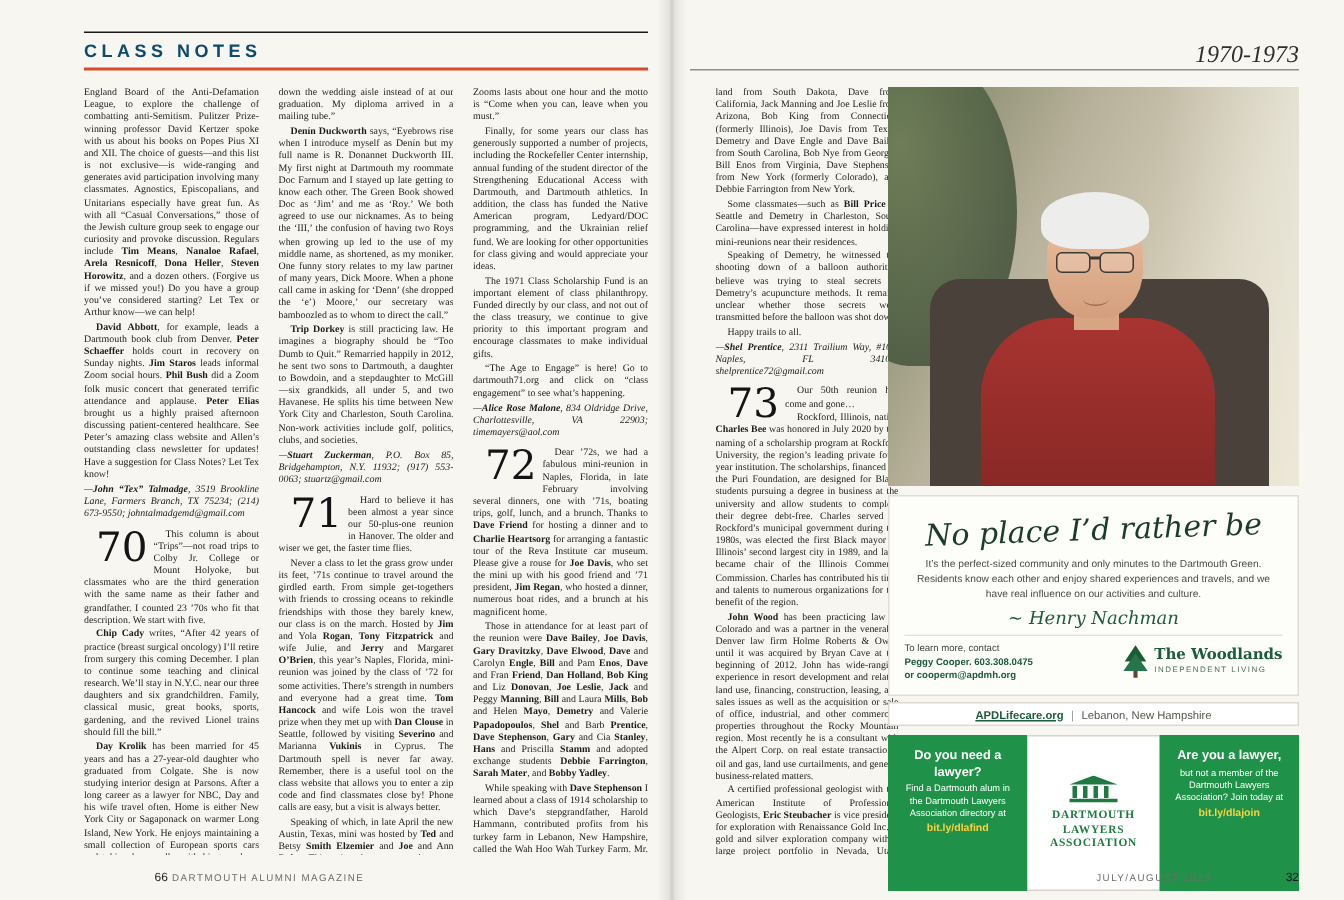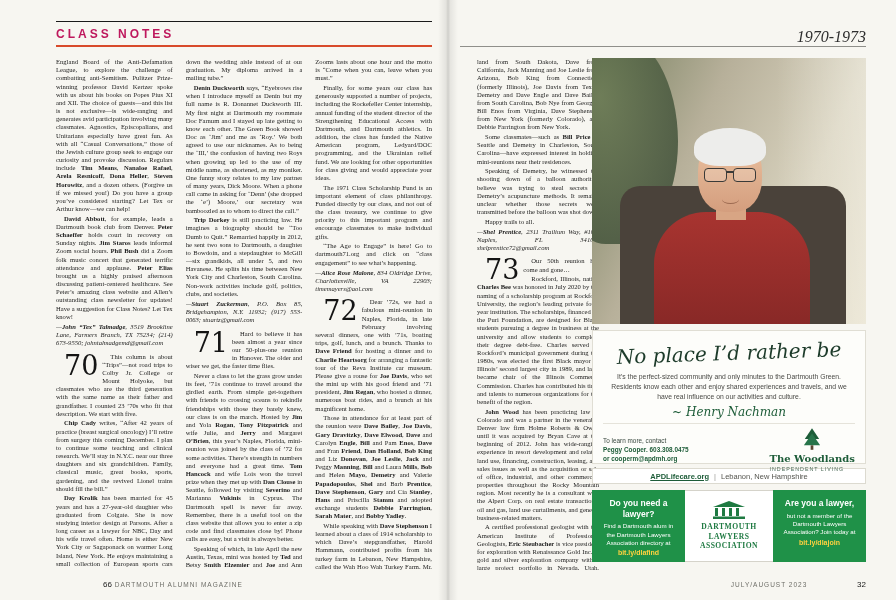--- a/index.html
+++ b/index.html
@@ -4,21 +4,21 @@
 <style>
   html,body{margin:0;padding:0;background:#d8d7d2;}
   .spread{position:relative;width:896px;height:600px;background:#f7f6f1;overflow:hidden;
           font-family:"Liberation Serif",serif;color:#1c1c1c;}
   .gutter-shadow{position:absolute;left:438px;top:0;width:20px;height:100%;pointer-events:none;
     background:linear-gradient(90deg,rgba(0,0,0,0) 0%,rgba(0,0,0,.08) 40%,rgba(0,0,0,.16) 50%,rgba(0,0,0,.07) 62%,rgba(0,0,0,0) 100%);}
 
   
   .rule-top-left{position:absolute;left:56px;top:21px;width:376px;height:1px;background:#1a1a1a;}
   .hdr-title{position:absolute;left:56px;top:27px;font-family:"Liberation Sans",sans-serif;
-    font-weight:bold;font-size:12px;letter-spacing:3px;color:#be185d;}
+    font-weight:bold;font-size:12px;letter-spacing:3px;color:#0c4a6e;}
   .rule-red{position:absolute;left:56px;top:45px;width:376px;height:2px;background:#d84a2b;}
   .hdr-years{position:absolute;right:30px;top:28px;font-style:italic;font-size:16px;color:#2e2e2e;}
   .rule-right{position:absolute;left:460px;top:46px;width:406px;height:1px;background:#8f8f8a;}
 
   
   .cols{position:absolute;left:56px;top:58px;width:376px;height:512px;display:flex;gap:13px;}
   .col{flex:1;overflow:hidden;font-size:6.6px;line-height:1.24;text-align:justify;}
   .col-right{position:absolute;left:477px;top:58px;width:122px;height:512px;overflow:hidden;
     font-size:6.6px;line-height:1.24;text-align:justify;}
   .col p,.col-right p{margin:0 0 1.5px 0;}
@@ -52,33 +52,33 @@
     box-sizing:border-box;height:134px;text-align:center;font-family:"Liberation Sans",sans-serif;}
   .wood-head{font-family:"DejaVu Serif",serif;font-style:italic;font-size:20px;color:#1d3b2a;
     transform:rotate(-2deg);margin:2px 0 7px;}
   .wood-body{font-size:6.8px;color:#4a4a46;line-height:1.45;margin:0 8px 3px;}
   .wood-attr{font-family:"DejaVu Serif",serif;font-style:italic;font-size:12px;color:#1d5c38;
     text-align:center;margin:0 16px 4px;}
   .wood-row{display:flex;justify-content:space-between;align-items:center;
     border-top:1px solid #e5e3da;padding-top:4px;}
   .wood-contact{text-align:left;font-size:6.4px;color:#3b4a41;line-height:1.45;}
   .wood-contact .hl{font-weight:bold;color:#1d5c38;}
-  .wood-logo{display:flex;align-items:center;gap:4px;flex-direction:column;}
+  .wood-logo{display:flex;align-items:center;gap:4px;}
   .wood-logo-txt{text-align:left;}
   .wood-logo-name{font-family:"DejaVu Serif",serif;font-weight:bold;font-size:10px;color:#1d5c38;line-height:1;}
   .wood-logo-sub{font-size:5.3px;letter-spacing:1px;color:#4d6b58;text-transform:uppercase;margin-top:2px;}
 
   .apd-bar{margin-top:4px;height:16px;background:#ffffff;border:1px solid #dcdad0;box-sizing:border-box;
     display:flex;align-items:center;justify-content:center;gap:5px;
     font-family:"Liberation Sans",sans-serif;font-size:7.5px;}
   .apd-site{font-weight:bold;color:#1d5c38;text-decoration:underline;}
   .apd-div{color:#9a9a94;}
   .apd-loc{color:#55554f;}
 
-  .law-ad{margin-top:6px;display:flex;height:72px;}
+  .law-ad{margin-top:6px;display:flex;height:104px;}
   .law-box{flex:1;background:#1f9148;color:#fff;text-align:center;padding:8px 7px;box-sizing:border-box;
     font-family:"Liberation Sans",sans-serif;}
   .law-intro{font-size:8.5px;font-weight:bold;line-height:1.25;margin-bottom:3px;}
   .law-body{font-size:6.2px;line-height:1.35;}
   .law-link{display:block;margin-top:2px;color:#ffd23f;font-weight:bold;font-size:7px;}
   .law-center{flex:0 0 88px;background:#fff;border-top:1px solid #d5d3ca;border-bottom:1px solid #d5d3ca;
     display:flex;flex-direction:column;align-items:center;justify-content:center;gap:3px;}
   .law-center-text{font-family:"Liberation Serif",serif;font-weight:bold;font-size:7.6px;color:#1f7a42;
     letter-spacing:.5px;line-height:1.3;text-align:center;}
 

